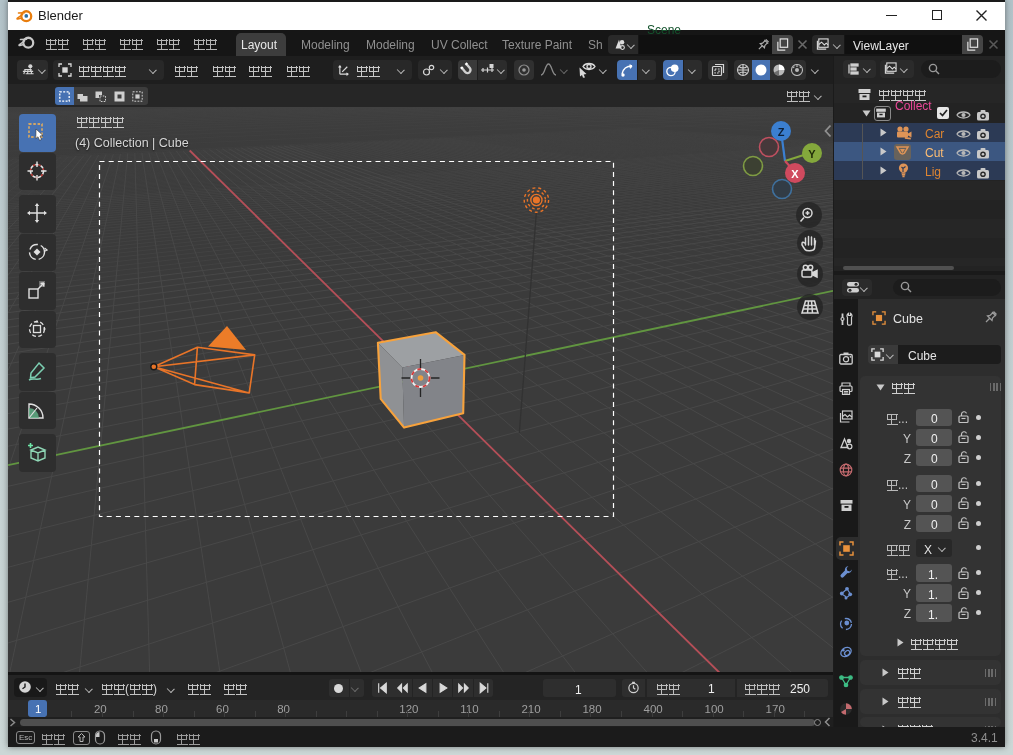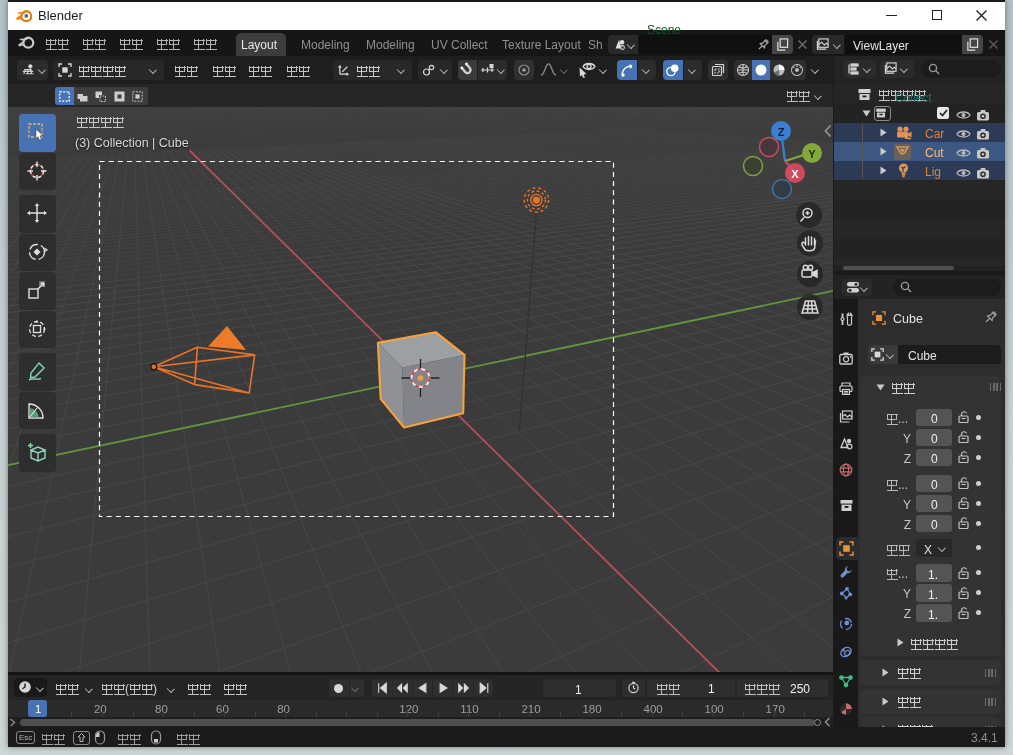--- a/index.html
+++ b/index.html
@@ -75,21 +75,21 @@
 <div class="txt" style="left:45px;top:38px;color:#c6c6c6"><i class="cn "></i><i class="cn "></i></div>
 <div class="txt" style="left:82px;top:38px;color:#c6c6c6"><i class="cn "></i><i class="cn "></i></div>
 <div class="txt" style="left:119px;top:38px;color:#c6c6c6"><i class="cn "></i><i class="cn "></i></div>
 <div class="txt" style="left:156px;top:38px;color:#c6c6c6"><i class="cn "></i><i class="cn "></i></div>
 <div class="txt" style="left:193px;top:38px;color:#c6c6c6"><i class="cn "></i><i class="cn "></i></div>
 <div class="ab" style="left:236px;top:33px;width:50px;height:23px;background:#3d3d3d;border-radius:5px 5px 0 0"></div>
 <div class="txt" style="left:241px;top:39px;color:#e8e8e8">Layout</div>
 <div class="txt" style="left:301px;top:39px;color:#909090">Modeling</div>
 <div class="txt" style="left:366px;top:39px;color:#909090">Modeling</div>
 <div class="txt" style="left:431px;top:39px;color:#909090">UV Collect</div>
-<div class="txt" style="left:502px;top:39px;color:#909090">Texture Layout</div>
+<div class="txt" style="left:502px;top:39px;color:#909090">Texture Paint</div>
 <div class="txt" style="left:588px;top:39px;color:#909090">Sh</div>
 <div class="ab" style="left:608px;top:35px;width:30px;height:19px;background:#292929;border-radius:4px 0 0 4px"></div>
 <svg class="ab" style="left:612px;top:38px" width="14" height="13" viewBox="0 0 16 15">
 <path d="M4 12 L8 2 L11 12 Z" fill="#ddd"></path>
     <circle cx="11.5" cy="5" r="2.6" fill="#ddd"></circle>
     <circle cx="12" cy="11" r="2.2" fill="none" stroke="#ddd" stroke-width="1.2"></circle>
   </svg>
 <span class="chev ab" style="left:628px;top:42px"></span>
 <div class="ab" style="left:639px;top:35px;width:133px;height:19px;background:#101010"></div>
 <div class="txt" style="left:647px;top:24px;color:#14532d">Scene</div>
@@ -265,21 +265,21 @@
 <svg class="ab" style="left:113.5px;top:91px" width="11" height="11" viewBox="0 0 11 11">
     <path d="M0.5 0.5 H10.5 V10.5 H0.5 Z M3.5 3.5 V7.5 H7.5 V3.5 Z" fill="#cfcfcf" fill-rule="evenodd"></path>
   </svg>
 <svg class="ab" style="left:132px;top:91px" width="11" height="11" viewBox="0 0 11 11">
     <rect x="0.8" y="0.8" width="9.4" height="9.4" fill="none" stroke="#cfcfcf" stroke-width="1" stroke-dasharray="1.8 1.3"></rect>
     <rect x="3.4" y="3.4" width="4.2" height="4.2" fill="#cfcfcf"></rect>
   </svg>
 <div class="txt" style="left:786px;top:90px;color:#cfcfcf"><i class="cn "></i><i class="cn "></i></div>
 <span class="chev ab" style="left:815px;top:93px"></span>
 <div class="txt" style="left:76px;top:116px;color:#d7d7d7;font-size:12px;text-shadow:0 1px 2px rgba(0,0,0,.7)"><i class="cn "></i><i class="cn "></i><i class="cn "></i><i class="cn "></i></div>
-<div class="txt" style="left:75px;top:137px;color:#d7d7d7;font-size:12.5px;text-shadow:0 1px 2px rgba(0,0,0,.7)">(3) Collection | Cube</div>
+<div class="txt" style="left:75px;top:137px;color:#d7d7d7;font-size:12.5px;text-shadow:0 1px 2px rgba(0,0,0,.7)">(4) Collection | Cube</div>
 <div class="ab" style="left:19px;top:114px;width:37px;height:37.5px;background:#4772b3;border-radius:4px"></div>
 <div class="ab" style="left:26px;top:121px"><svg width="22" height="22" viewBox="0 0 22 22">
       <rect x="3" y="3" width="13" height="13" fill="none" stroke="#ffb74d" stroke-width="1.3" stroke-dasharray="2.5 1.8"></rect>
       <path d="M10 8 L17 14.5 L14 15 L15.5 18.5 L13.5 19.3 L12 15.8 L9.8 17.5 Z" fill="#fff" stroke="#333" stroke-width="0.6"></path>
     </svg></div>
 <div class="ab" style="left:19px;top:152.5px;width:37px;height:37.5px;background:#2e2e2e;border-radius:4px"></div>
 <div class="ab" style="left:26px;top:159.5px"><svg width="22" height="22" viewBox="0 0 22 22">
       <circle cx="11" cy="11" r="6.5" fill="none" stroke="#e5e5e5" stroke-width="1.6" stroke-dasharray="3.4 2.2"></circle>
       <circle cx="11" cy="11" r="6.5" fill="none" stroke="#c4443e" stroke-width="1.6" stroke-dasharray="2.2 3.4" stroke-dashoffset="-3.4"></circle>
       <path d="M11 1.5 V7 M11 15 V20.5 M1.5 11 H7 M15 11 H20.5" stroke="#e5e5e5" stroke-width="1.4"></path>
@@ -407,21 +407,21 @@
 <div class="txt" style="left:878px;top:89px;color:#d8d8d8"><i class="cn "></i><i class="cn "></i><i class="cn "></i><i class="cn "></i></div>
 <svg class="ab" style="left:862px;top:110px" width="9" height="7" viewBox="0 0 9 7">
     <path d="M0.5 0.5 H8.5 L4.5 6.5 Z" fill="#c9c9c9"></path>
   </svg>
 <div class="ab" style="left:874px;top:105.5px;width:17px;height:15px;border:1px solid #8a8a8a;border-radius:3px"></div>
 <div class="ab" style="left:875px;top:107px;transform:scale(.8);transform-origin:0 0"><svg width="15" height="13" viewBox="0 0 15 13">
       <path d="M1.5 1 H13.5 V5 H1.5 Z" fill="#d0d0d0"></path>
       <path d="M2.5 6 H12.5 V12 H2.5 Z" fill="#d0d0d0"></path>
       <rect x="5.5" y="7.5" width="4" height="1.8" fill="#1f1f1f"></rect>
     </svg></div>
-<div class="txt" style="left:895px;top:92px;color:#0f766e">Collect</div>
+<div class="txt" style="left:895px;top:100px;color:#ec4899">Collect</div>
 <div class="ab" style="left:937px;top:107px;width:12px;height:12px;background:#e6e6e6;border-radius:2px"></div>
 <svg class="ab" style="left:939px;top:109px" width="9" height="8" viewBox="0 0 9 8">
     <path d="M1 4 L3.5 6.5 L8 1" fill="none" stroke="#222" stroke-width="1.7"></path>
   </svg>
 <div class="ab" style="left:956px;top:107px"><svg width="15" height="12" viewBox="0 0 15 12">
       <path d="M1 6 C3.5 2 11.5 2 14 6 C11.5 10 3.5 10 1 6 Z" fill="none" stroke="#b8b8b8" stroke-width="1.3"></path>
       <circle cx="7.5" cy="6" r="2.1" fill="#b8b8b8"></circle>
     </svg></div>
 <div class="ab" style="left:976px;top:107px"><svg width="14" height="12" viewBox="0 0 14 12">
       <rect x="1" y="3" width="12" height="8.5" rx="1.5" fill="#c9c9c9"></rect>

